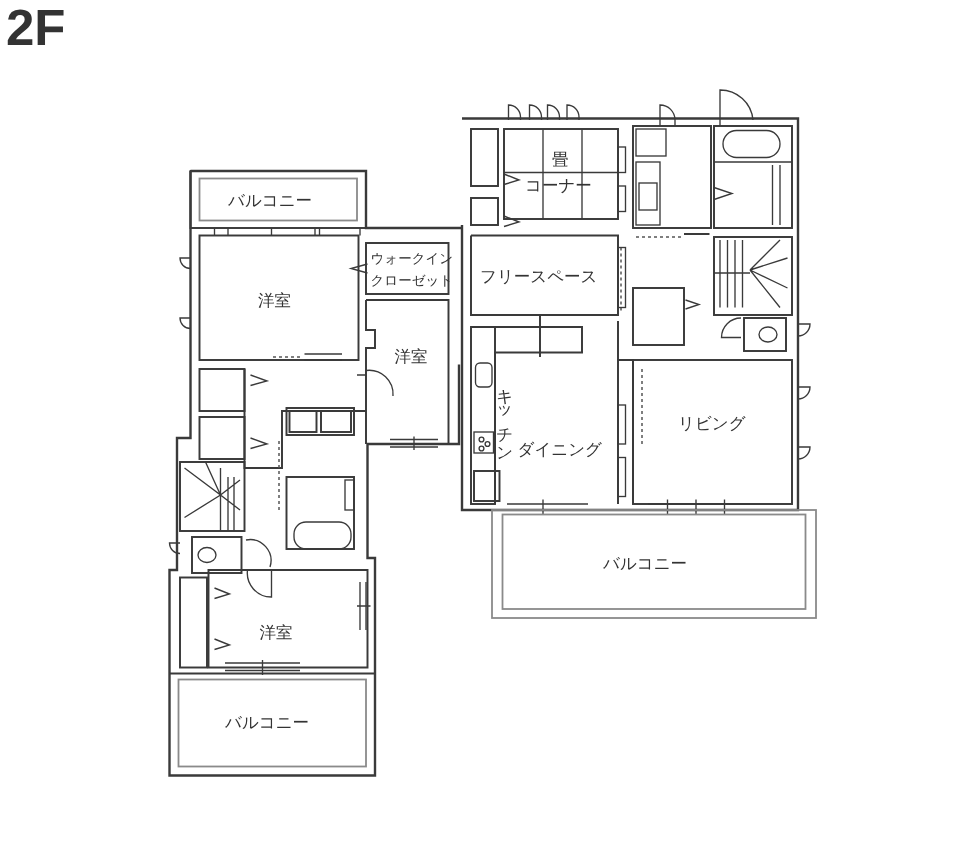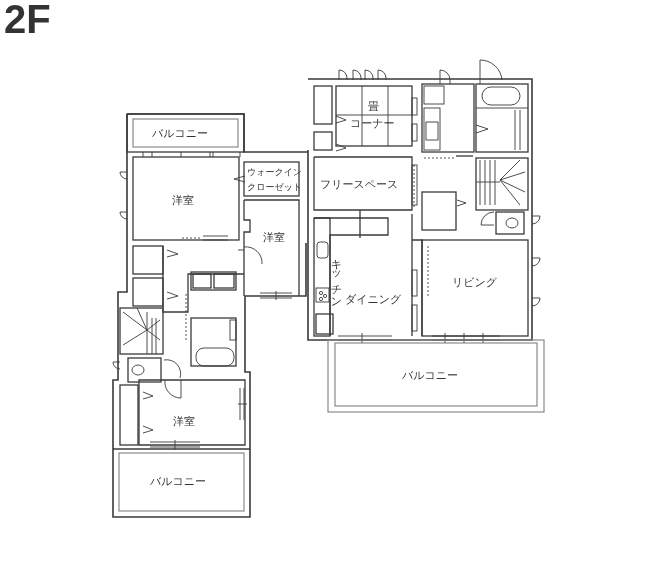--- a/index.html
+++ b/index.html
@@ -1,17 +1,17 @@
 <!DOCTYPE html>
 <html><head>
 <meta charset="utf-8">
 <style>
   html, body { margin:0; padding:0; background:#ffffff; }
   body { width:646px; height:570px; position:relative; overflow:hidden; font-family:"DejaVu Sans", sans-serif; }
-  .floor-label { position:absolute; left:4px; top:2px; font-family:"Liberation Sans", sans-serif; font-weight:bold; font-size:40px; color:#333333; letter-spacing:0px; line-height:34px; }
+  .floor-label { position:absolute; left:4px; top:2px; font-family:"Liberation Sans", sans-serif; font-weight:bold; font-size:34px; color:#333333; letter-spacing:0px; line-height:34px; }
   svg { position:absolute; left:0; top:0; }
   .w { stroke:#3a3a3a; fill:none; stroke-width:1.3; }
   .wt { stroke:#3a3a3a; fill:none; stroke-width:1.6; }
   .g { stroke:#8a8a8a; fill:none; stroke-width:1.2; }
   .thin { stroke:#3a3a3a; fill:none; stroke-width:0.9; }
   .dash { stroke:#555; fill:none; stroke-width:1; stroke-dasharray:2 2; }
   .rl { font-family:"DejaVu Sans", sans-serif; font-size:11px; fill:#333; }
   .rs { font-family:"DejaVu Sans", sans-serif; font-size:9px; fill:#333; }
 </style>
 </head>

